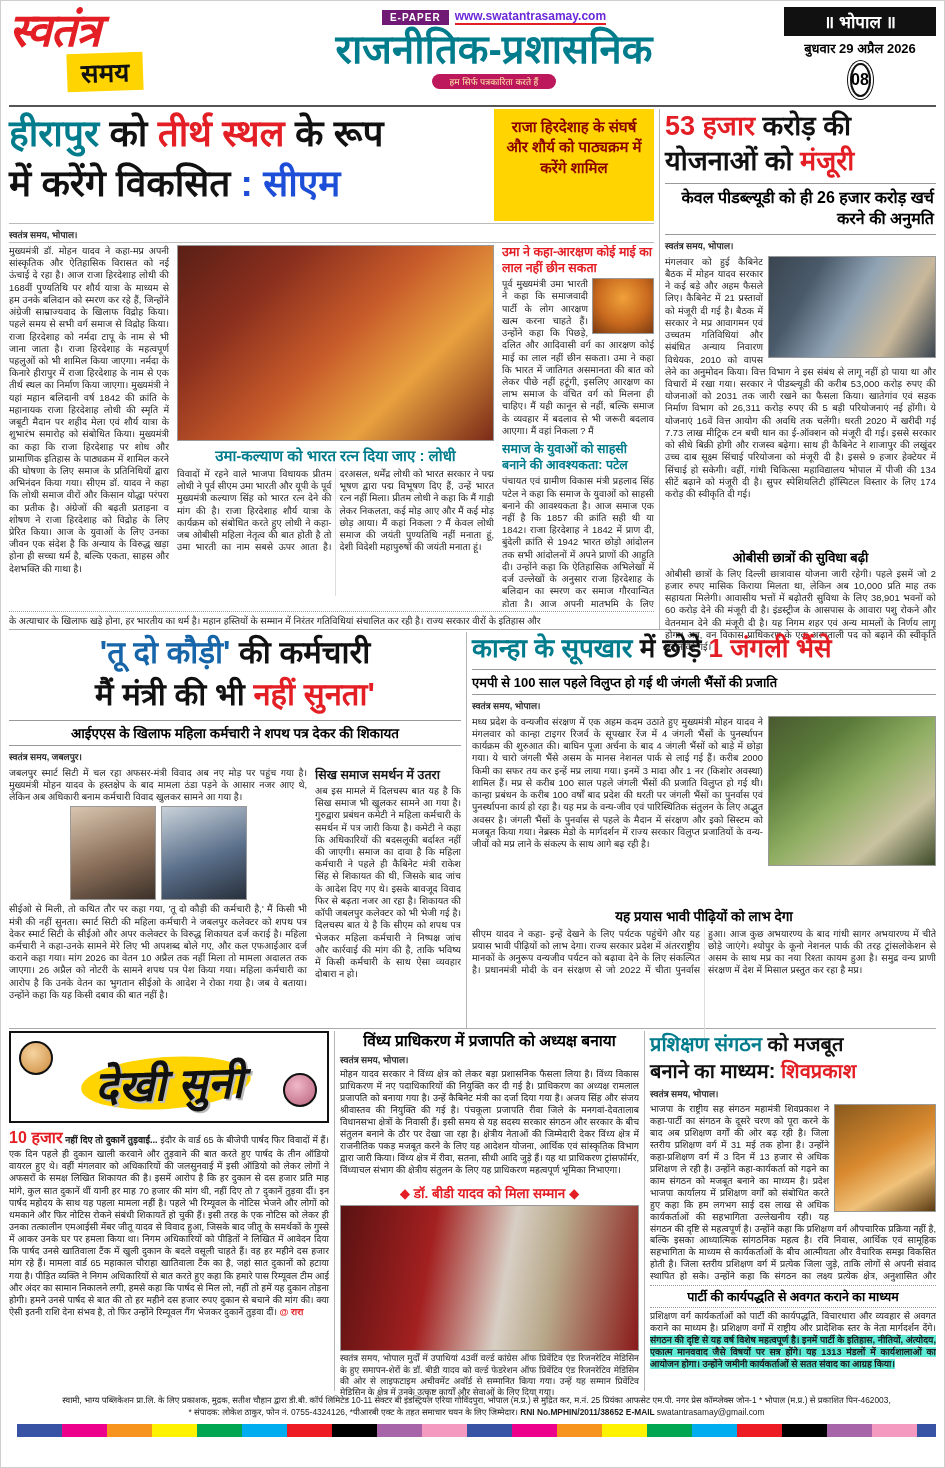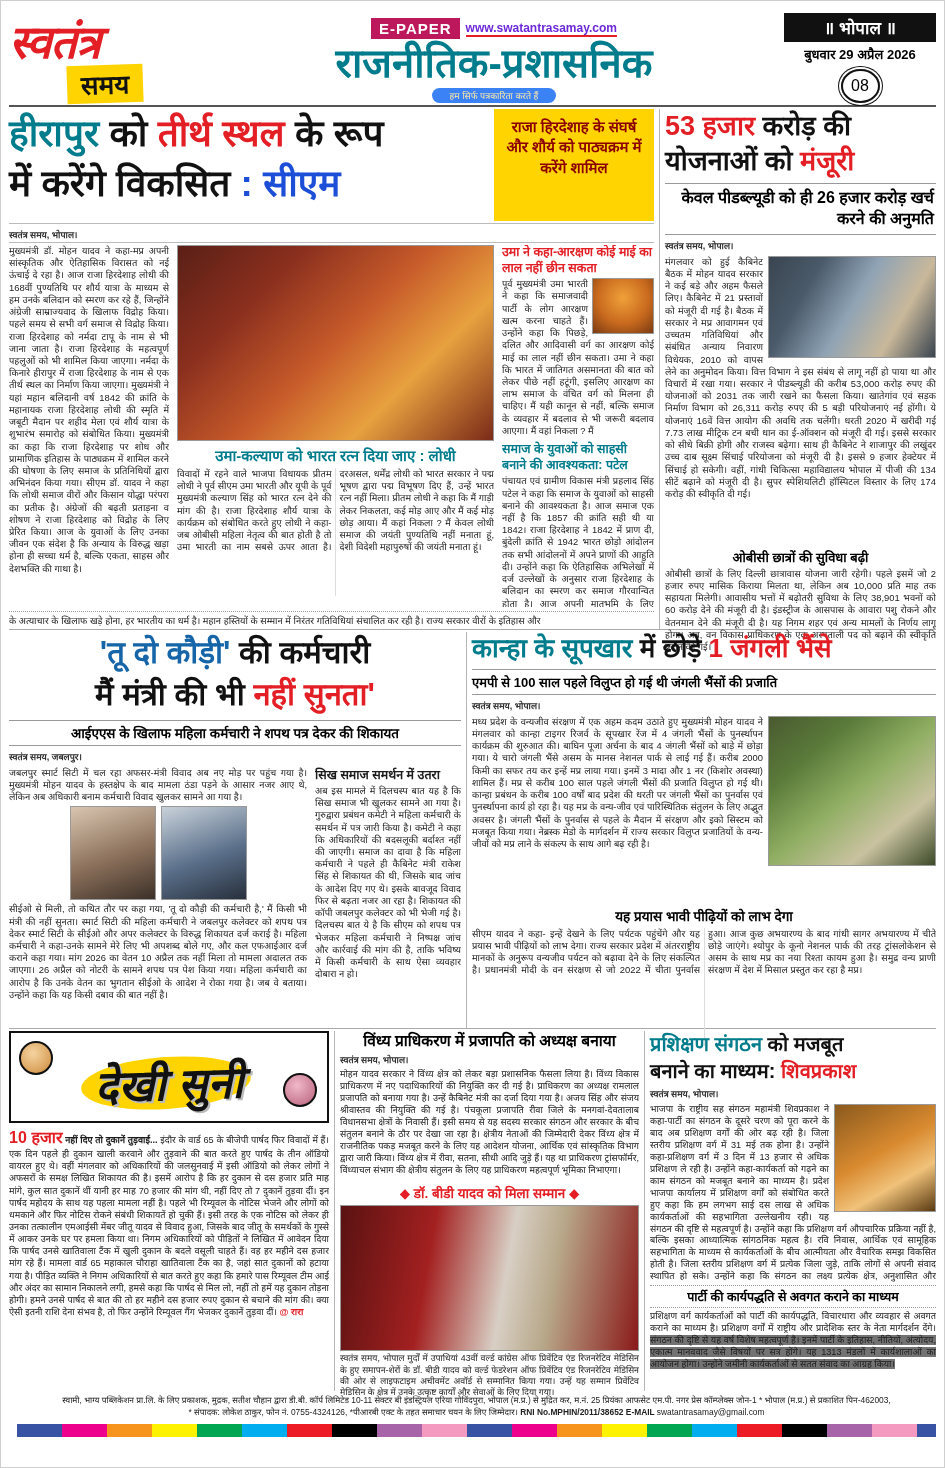--- a/index.html
+++ b/index.html
@@ -1,34 +1,34 @@
 <!DOCTYPE html>
 <html><head>
 <meta charset="utf-8">
 <style>
   * { margin:0; padding:0; box-sizing:border-box; }
   html,body { background:#e8e8e8; }
   body { font-family:"Liberation Sans","DejaVu Sans",sans-serif; }
   .page { width:945px; height:1468px; margin:0 auto; background:#ffffff; border:1px solid #cfcfcf; overflow:hidden; position:relative; }
 
   
-  .masthead { display:flex; height:104px; padding:18px 8px 2px 8px;align-items:flex-end; }
+  .masthead { display:flex; height:104px; padding:6px 8px 2px 8px; }
   .logo-block { width:195px; position:relative; }
   .logo-l1 { color:#e31e24; font-size:46px; font-weight:900; font-style:italic; line-height:1.0; letter-spacing:-1px; }
   .logo-l2 { display:inline-block; background:#ffd400; color:#111; font-size:26px; font-weight:900; padding:1px 14px; margin-left:58px; transform:rotate(-2deg); }
   .mast-center { flex:1; text-align:center; }
   .epaper-row { display:flex; justify-content:center; align-items:center; gap:6px; margin-top:2px; }
-  .epaper-box { background:#be185d; color:#fff; font-size:15px; font-weight:700; padding:2px 8px; letter-spacing:1px; }
+  .epaper-box { background:#701a75; color:#fff; font-size:10px; font-weight:700; padding:2px 8px; letter-spacing:1px; }
   .website { font-size:12px; font-weight:700; color:#6d28d9; border-bottom:2px solid #e31e24; }
   .section-title { color:#007c8c; font-size:40px; font-weight:900; line-height:1.1; margin-top:2px; }
-  .tagline-ribbon { display:inline-block; background:#3b82f6; color:#ffe9a8; font-size:9px; padding:1px 18px; border-radius:8px; margin-top:2px; }
+  .tagline-ribbon { display:inline-block; background:#be185d; color:#ffe9a8; font-size:9px; padding:1px 18px; border-radius:8px; margin-top:2px; }
   .mast-right { width:152px; text-align:center; }
   .city-bar { background:#111; color:#fff; font-weight:900; font-size:17px; padding:3px 0; }
   .mast-date { font-size:13px; font-weight:900; margin-top:3px; }
-  .page-circle { width:39px; height:34px; border:2px solid #111; border-radius:50%; box-shadow:0 0 0 2px #fff, 0 0 0 3px #111; margin:6px auto 0 auto; display:flex; align-items:center; justify-content:center; font-size:16px; font-weight:400; }
+  .page-circle { width:21px; height:34px; border:2px solid #111; border-radius:50%; box-shadow:0 0 0 2px #fff, 0 0 0 3px #111; margin:6px auto 0 auto; display:flex; align-items:center; justify-content:center; font-size:16px; font-weight:700; }
 
   .h-rule { height:2px; background:#555; margin:0 8px; }
   .h-rule.thin { height:1px; background:#aaa; }
   .v-rule { width:1px; background:#b5b5b5; }
 
   .byline { font-size:9px; font-weight:700; color:#333; padding:2px 0; }
   .jtext { text-align:justify; color:#1c1c1c; }
 
   .c-teal { color:#007c8c; } .c-red { color:#e31e24; } .c-mag { color:#1d4ed8; } .c-blue { color:#1565a8; } .c-blk { color:#111; }
 
@@ -100,21 +100,21 @@
   .vin-award-head { color:#e31e24; font-weight:900; text-align:center; font-size:13.5px; margin:3px 0; }
   .vin-photo { height:146px; background:linear-gradient(100deg,#5a1212 0%,#a32020 30%,#d8cfc4 55%,#b8a88a 70%,#8a1a1a 100%); border:1px solid #999; }
   .vin-caption { font-size:8.8px; line-height:1.3; height:54px; overflow:hidden; margin-top:2px; }
 
   .tr-article { width:286px; }
   .tr-head { font-size:20px; font-weight:900; line-height:1.35; }
   .tr-body1 { font-size:9.2px; line-height:1.3; height:178px; overflow:hidden; margin-top:2px; }
   .tr-photo { float:right; width:102px; height:108px; margin:0 0 4px 5px; background:linear-gradient(150deg,#8a5a1e 0%,#d98a2f 45%,#f0c27a 70%,#5a3a12 100%); border:1px solid #999; }
   .tr-sub { font-weight:900; font-size:12.5px; text-align:center; border-top:1px dotted #999; border-bottom:1px dotted #999; padding:2px 0; margin:3px 0; }
   .tr-body2 { font-size:9.2px; line-height:1.3; height:116px; overflow:hidden; }
-  .hl { background:#737373; }
+  .hl { background:#5eead4;font-weight:bold; }
 
   
   .footer { padding:4px 8px 0 16px; font-size:8.4px; text-align:center; color:#222; line-height:1.4; }
   .footer b { font-weight:900; }
   .color-stripe { height:13px; margin-top:5px; background:repeating-linear-gradient(90deg,
       #3953a4 0 45px, #ec008c 45px 90px, #f7941d 90px 135px, #fff200 135px 180px,
       #00a651 180px 225px, #00aeef 225px 270px, #ed1c24 270px 315px, #000000 315px 360px,
       #a864a8 360px 405px, #f49ac1 405px 450px); }
 </style>
 </head>

